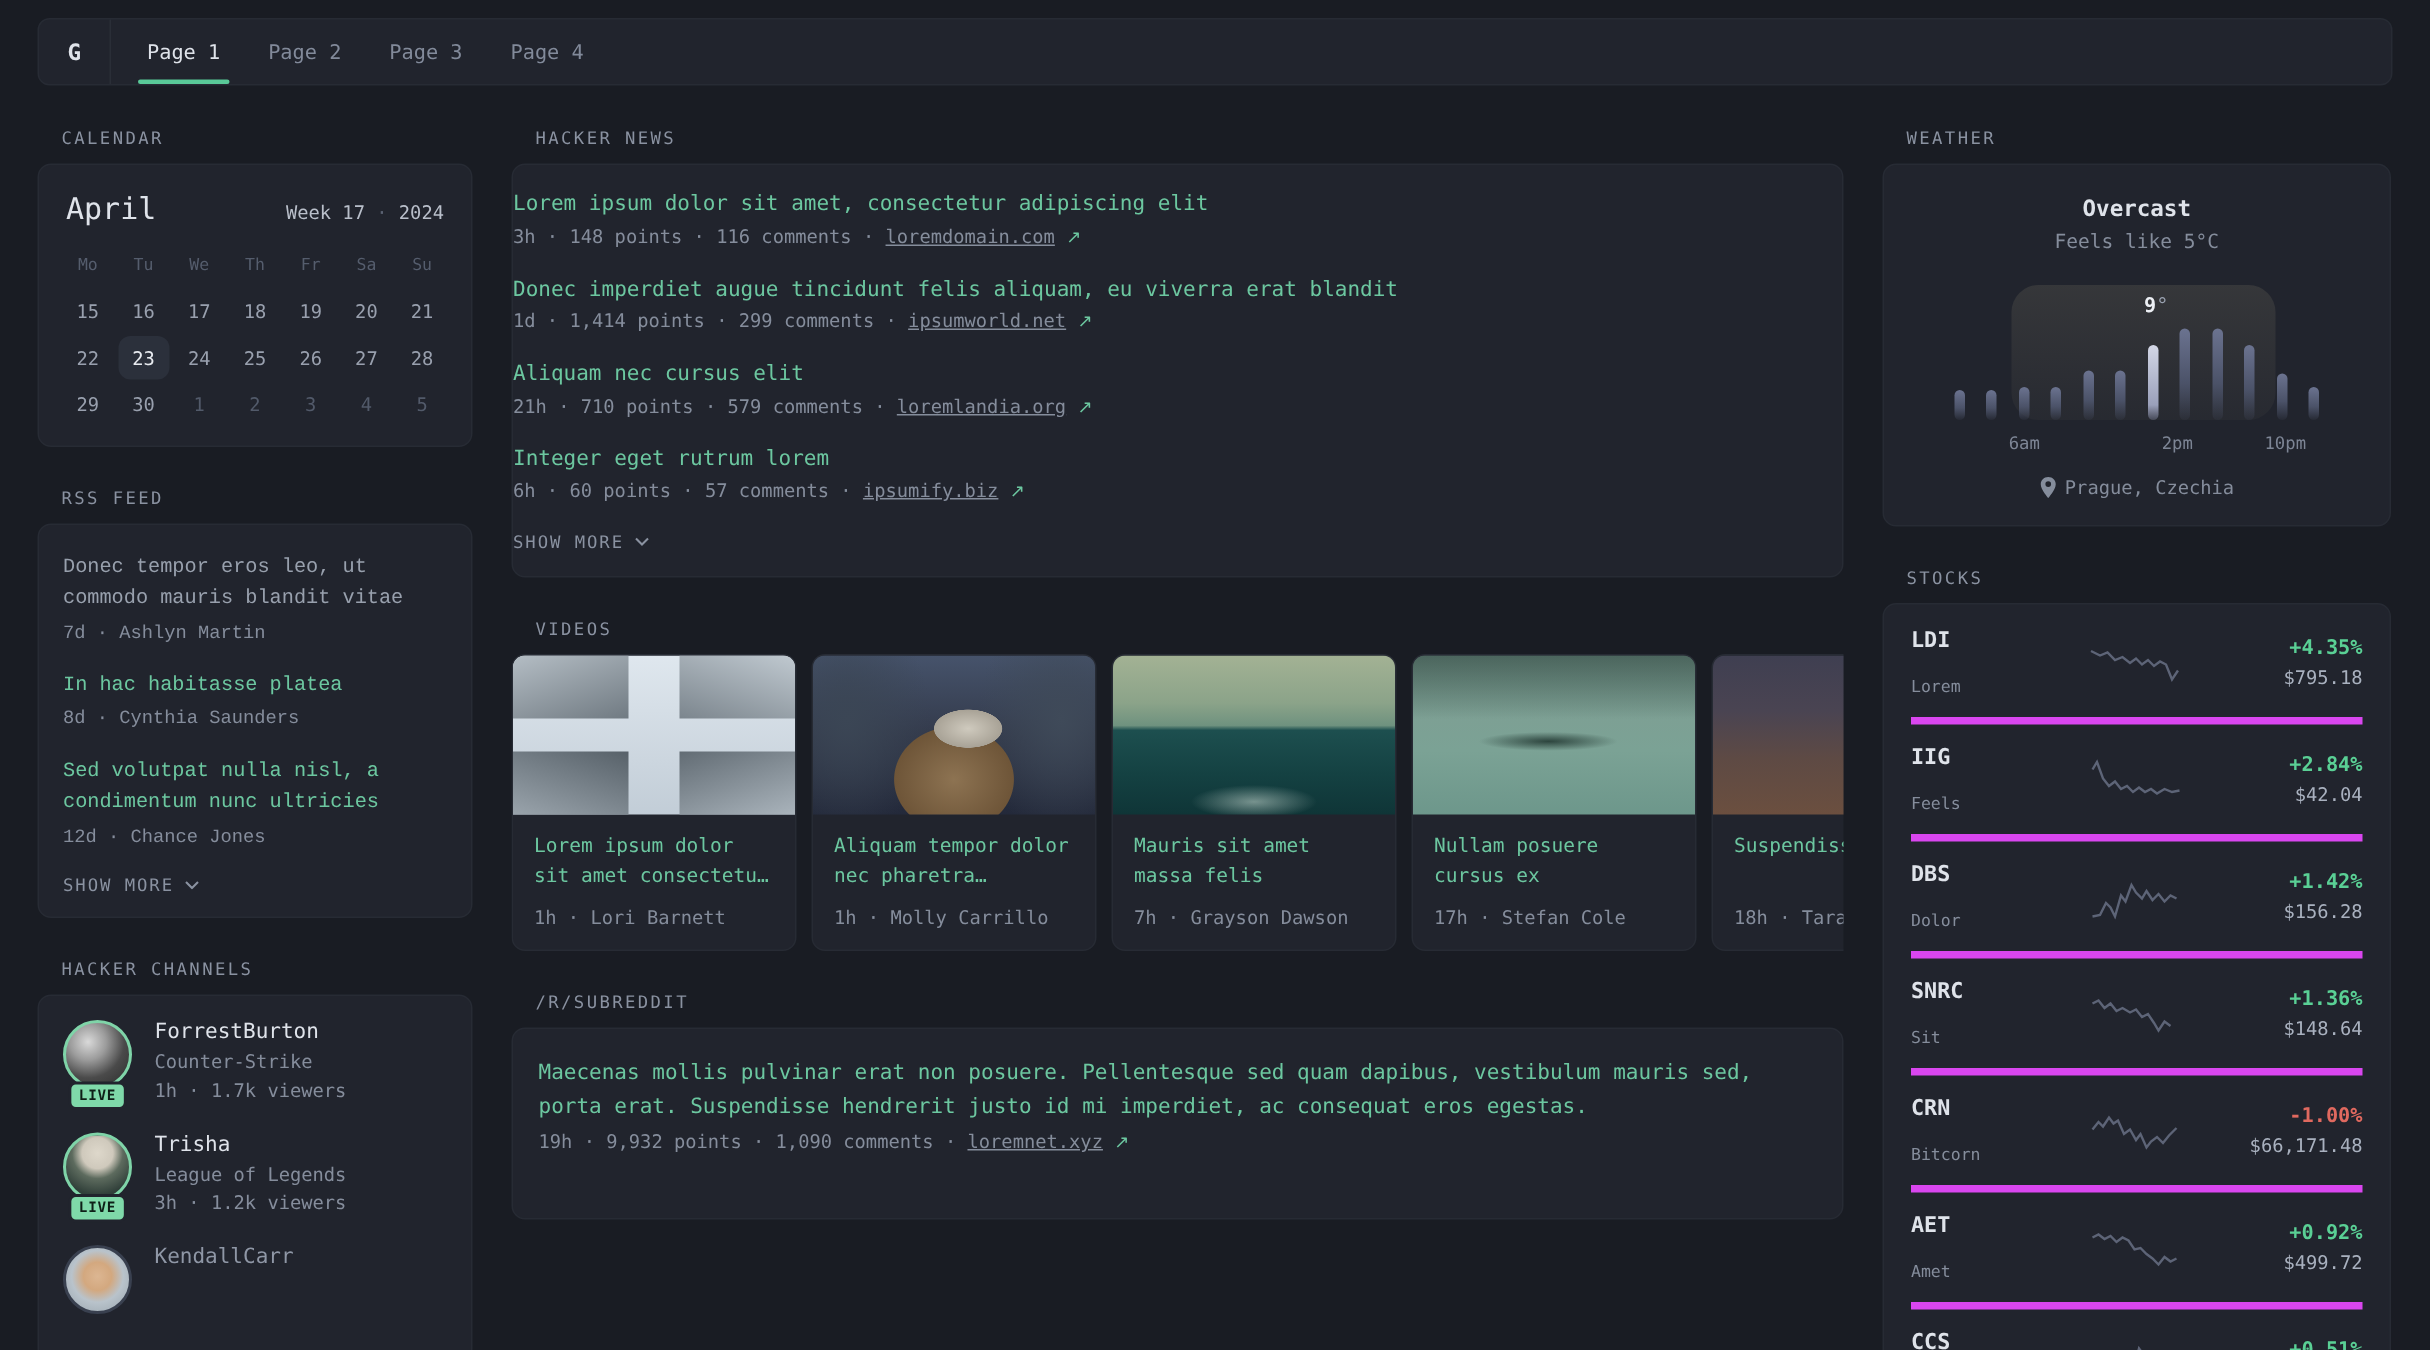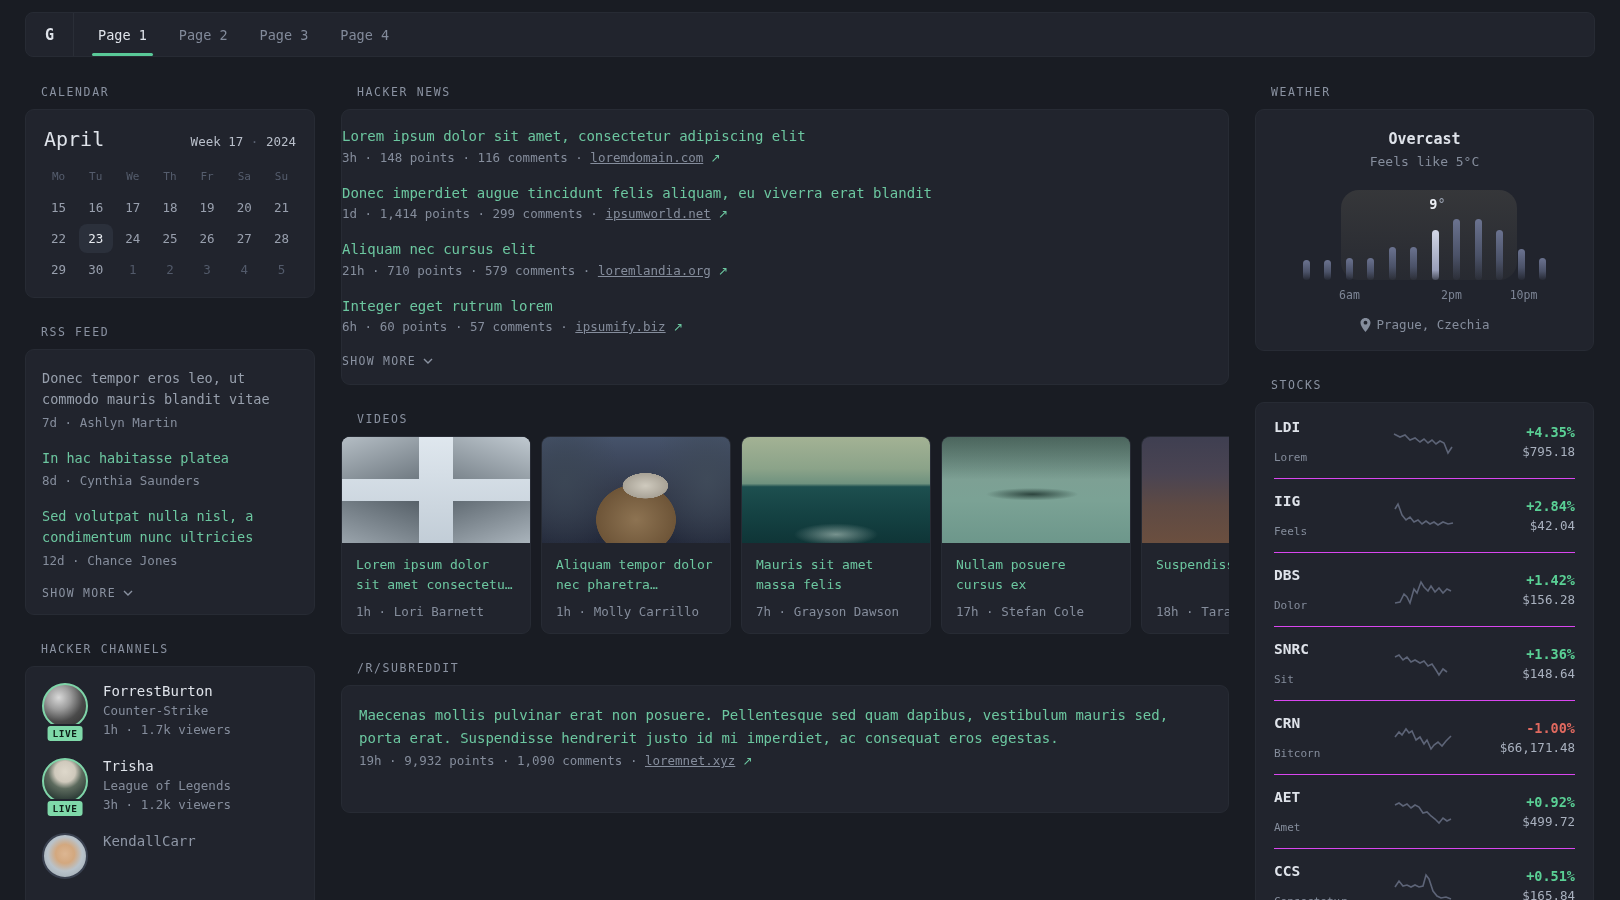--- a/index.html
+++ b/index.html
@@ -51,21 +51,21 @@
   .cal-cell{height:31px;display:flex;align-items:center;justify-content:center;
     font-size:12.5px;color:#99a0ae;}
   .cal-head{color:#555d6d;font-size:11px;}
   .cal-dim{color:#525a6a;}
   .cal-sel{position:relative;color:#e8ebf0;}
   .cal-sel::before{content:"";position:absolute;width:34px;height:29px;border-radius:8px;
     background:#2b303b;z-index:0;}
   .cal-sel span{position:relative;z-index:1;}
   
   .rss-card{padding:18px 16px 14px;}
-  .rss-item{margin-bottom:18px;}
+  .rss-item{margin-bottom:18px;font-family:Liberation Mono, monospace;}
   .rss-title{font-size:13.5px;line-height:1.58;display:block;text-decoration:none;}
   .visited{color:#98a0ad;}
   
   .tw-card{padding:16px 16px 10px;}
   .tw-row{display:flex;gap:13px;margin-bottom:21px;}
   .tw-avatar-wrap{position:relative;width:48px;flex-shrink:0;}
   .avatar{width:42px;height:42px;border-radius:50%;border:2px solid #39404f;display:block;}
   .live .avatar{border-color:#7fd4a8;}
   .avatar-0{background:radial-gradient(circle at 35% 30%,#d9d9d9 0%,#9c9c9c 30%,#4a4a4a 60%,#2b2b2b 100%);}
   .avatar-1{background:radial-gradient(circle at 50% 28%,#ded8cb 0%,#cfc9bc 28%,#5d6b5e 46%,#31403a 75%,#233029 100%);}
@@ -129,21 +129,21 @@
   .w-temp .deg{color:#9aa2b1;font-weight:normal;}
   .w-times{position:relative;width:244px;height:16px;margin:8px auto 0;
     font-size:11.5px;color:#7d8595;}
   .w-times span{position:absolute;transform:translateX(-50%);}
   .w-t0{left:47px;} .w-t1{left:149px;} .w-t2{left:221px;}
   .w-loc{margin-top:13px;font-size:12.5px;color:var(--text-muted);
     display:flex;align-items:center;justify-content:center;gap:6px;}
   
   .stocks-card{padding:2px 18px;}
   .stock-row{display:flex;align-items:center;justify-content:space-between;
-    padding:14px 0;border-top:1px solid #d946ef;}
+    padding:14px 0;border-top:5px solid #d946ef;}
   .stock-row:first-child{border-top:none;}
   .stock-left{width:96px;}
   .stock-sym{font-size:14.5px;font-weight:bold;color:var(--text-bright);}
   .stock-name{font-size:11px;color:var(--text-muted);margin-top:16px;}
   .stock-spark{flex:1;display:flex;justify-content:center;}
   .stock-spark svg{display:block;}
   .stock-right{width:96px;text-align:right;}
   .stock-change{font-size:13.5px;font-weight:bold;}
   .pos{color:var(--positive,#5ad095);}
   .neg{color:var(--negative,#e0695f);}

